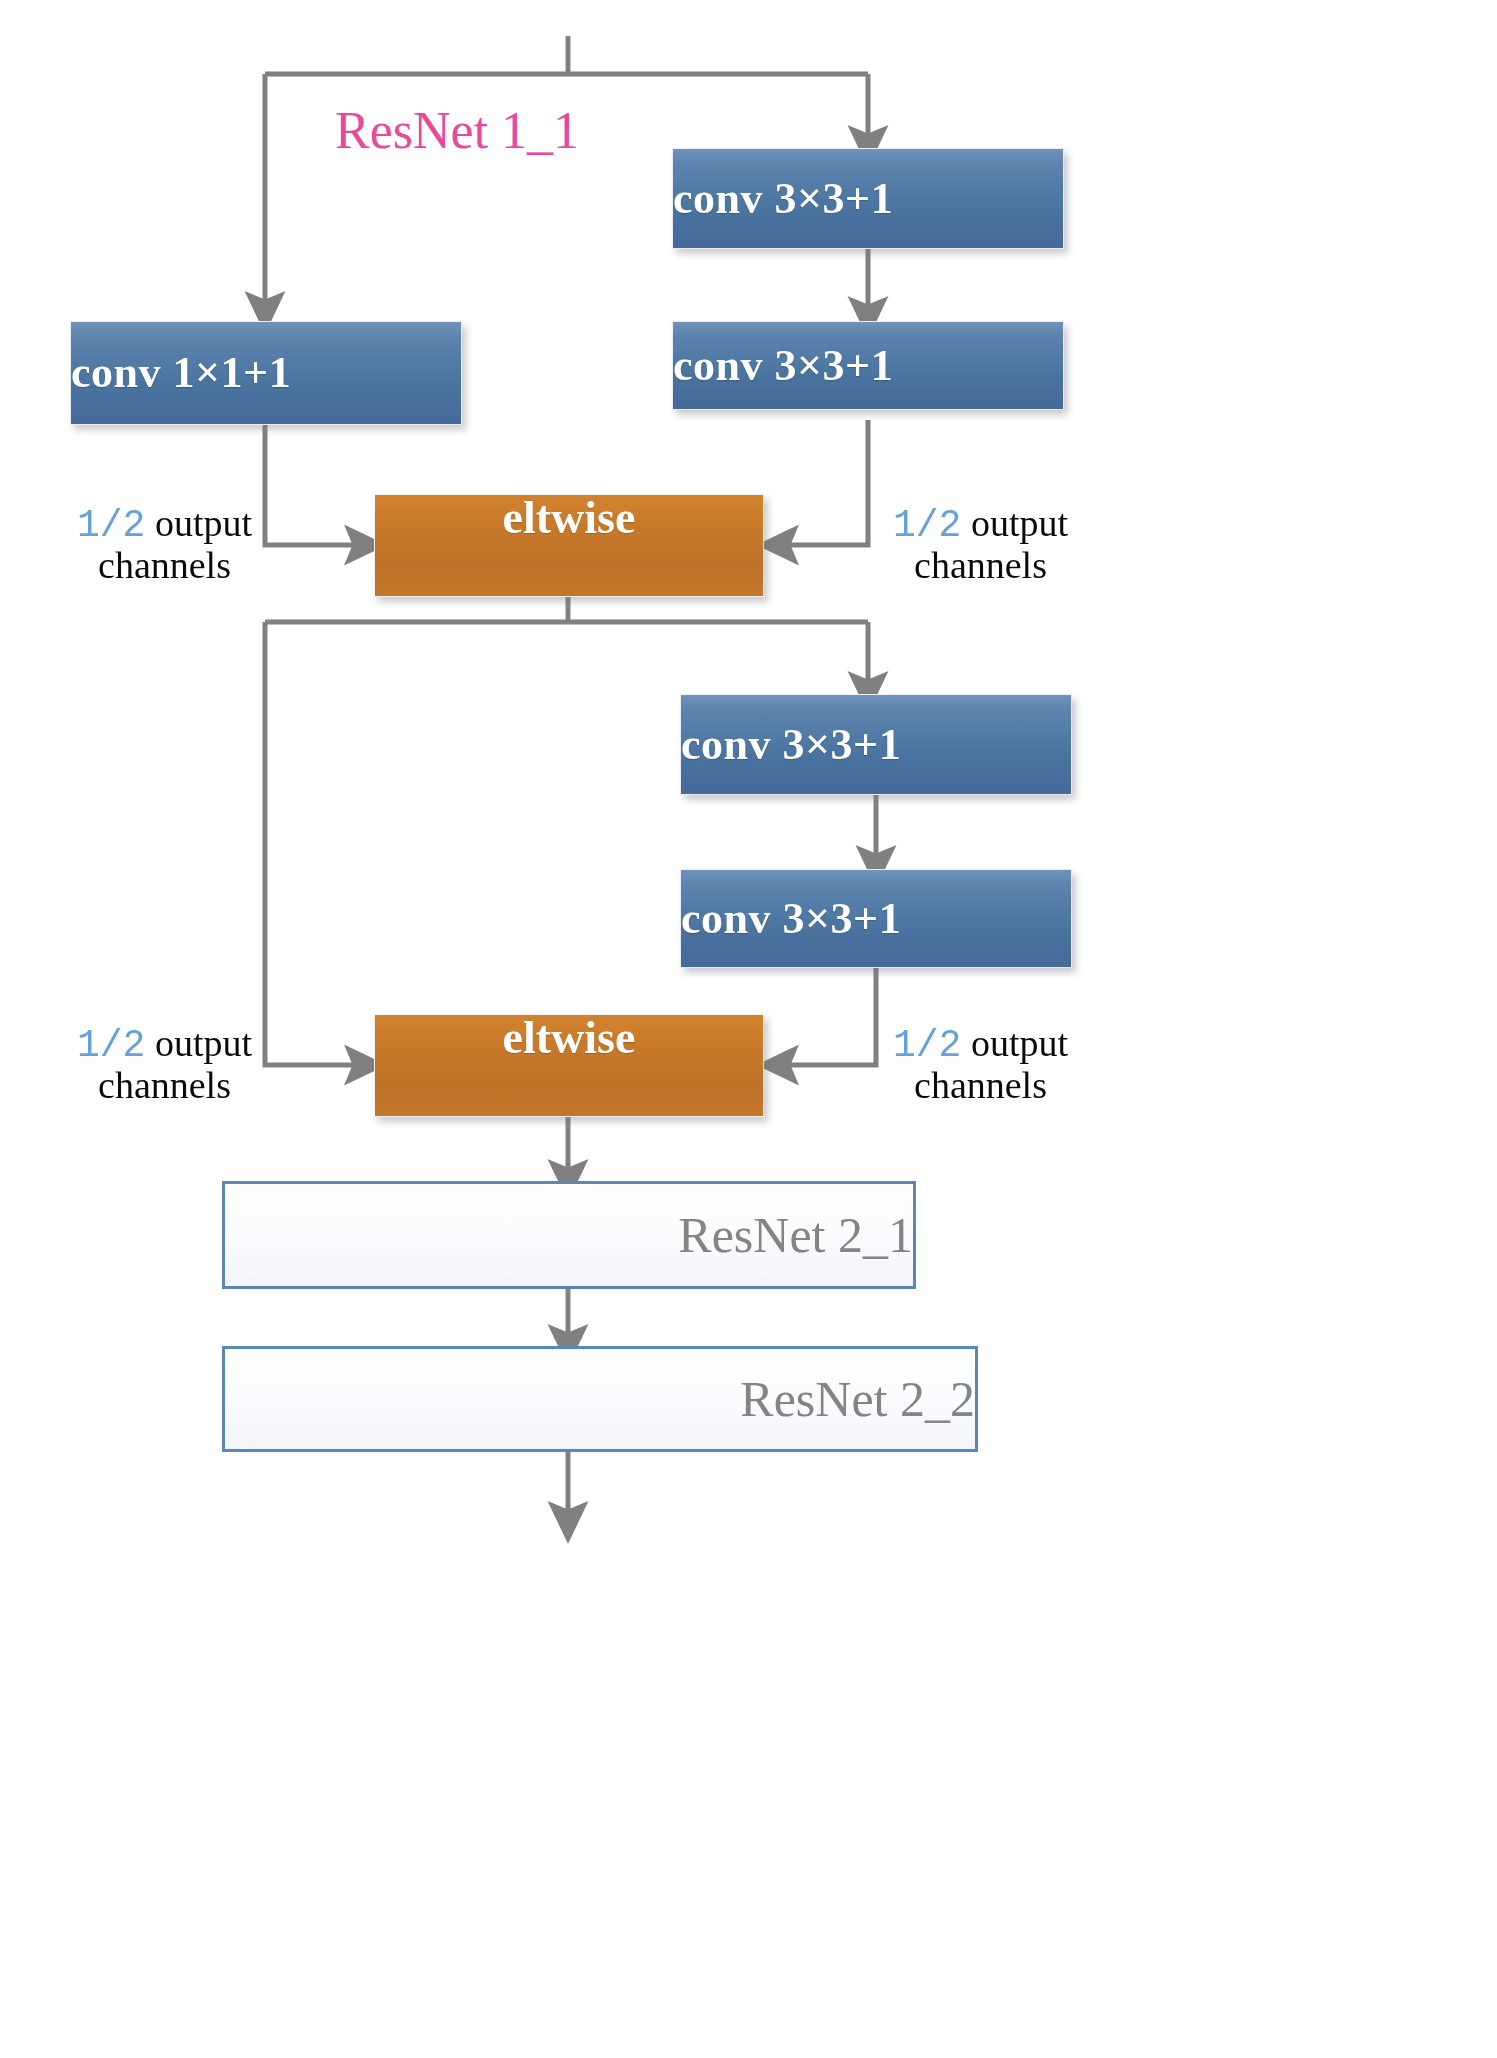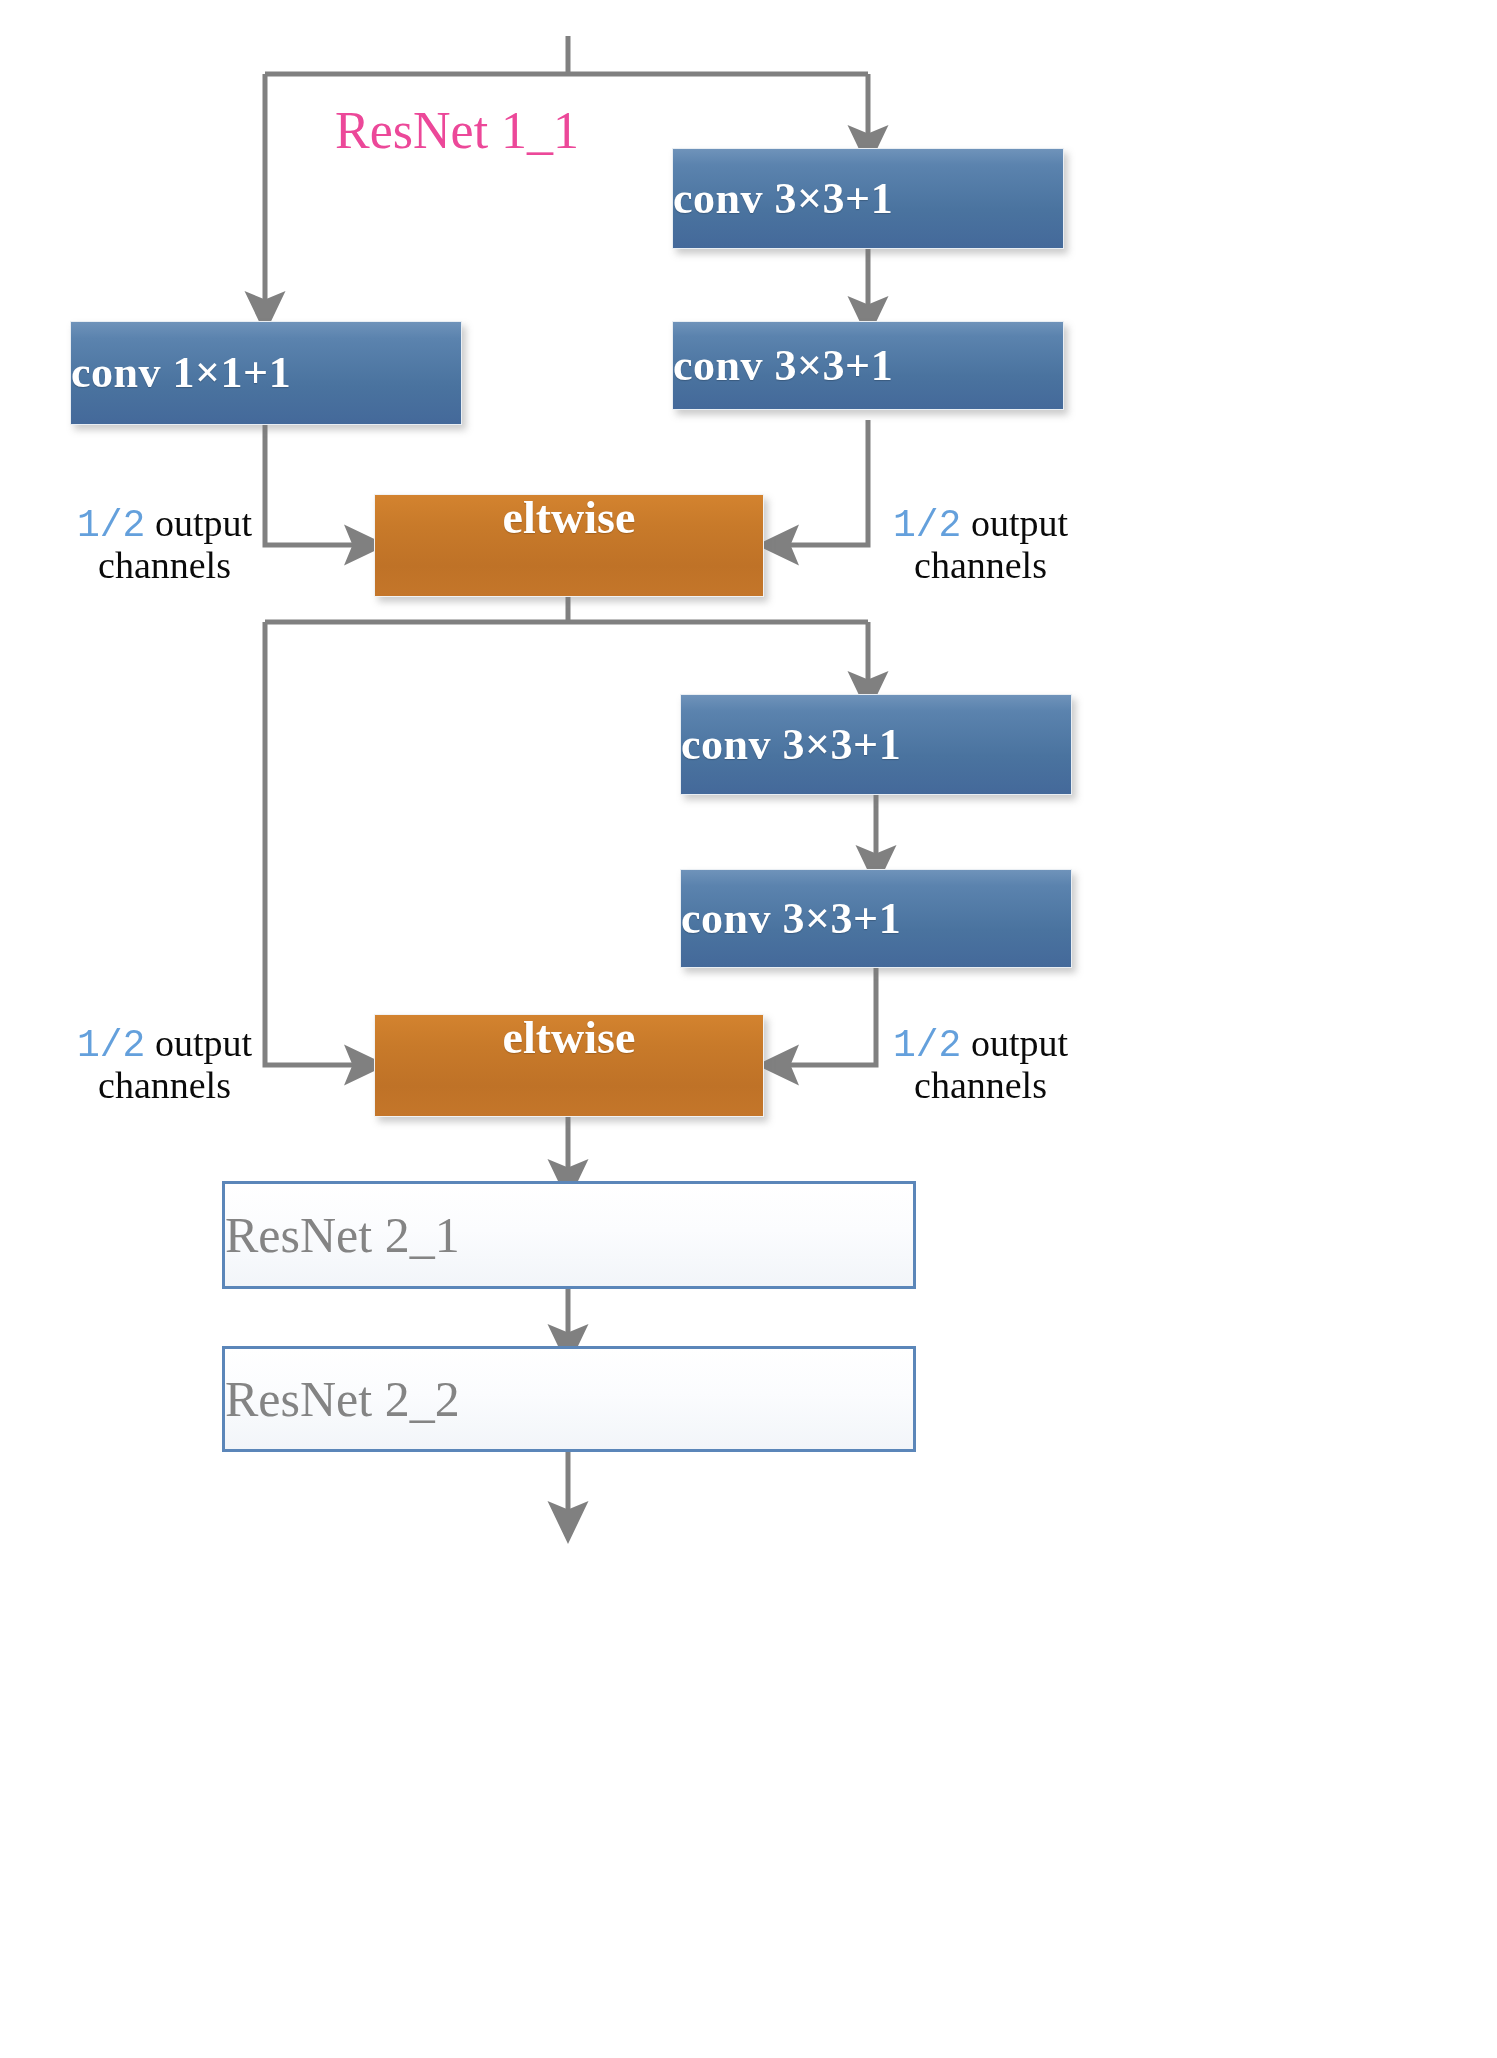--- a/index.html
+++ b/index.html
@@ -65,21 +65,21 @@
   }
 
   
   .node-stage {
     position: absolute;
     box-sizing: border-box;
     background: linear-gradient(180deg, #ffffff 0%, #fbfcfe 45%, #f2f5f9 100%);
     border: 3px solid #5b86b9;
     display: flex;
     align-items: center;
-    justify-content: flex-start;
+    justify-content: flex-end;
   }
   .node-stage .lbl {
     color: #848484;
     font-size: 50px;
     line-height: 1;
     white-space: nowrap;
   }
 
   
   .group-caption {
@@ -199,17 +199,17 @@
 
   <div class="chan-note" style="left:878px; top:1024px; width:205px;">
     <span class="frac">1/2</span><span> output</span>
     <span class="l2">channels</span>
   </div>
 
   <div class="node-stage" style="left:222px; top:1181px; width:694px; height:108px;">
     <span class="lbl">ResNet 2_1</span>
   </div>
 
-  <div class="node-stage" style="left:222px; top:1346px; width:694px; height:106px;">
+  <div class="node-stage" style="left:222px; top:1346px; width:756px; height:106px;">
     <span class="lbl">ResNet 2_2</span>
   </div>
 
 </div>
 
 </body></html>

